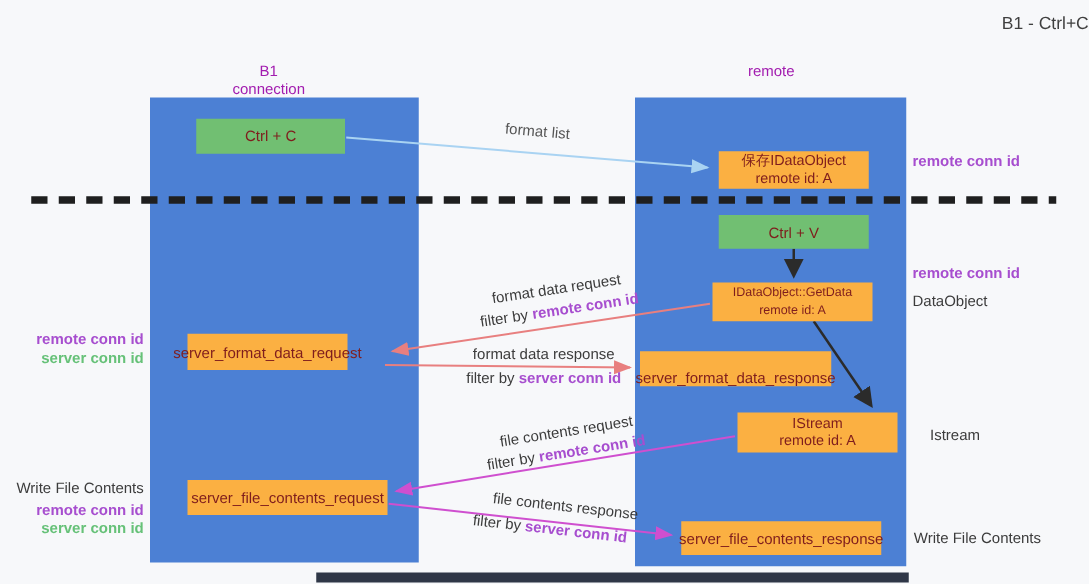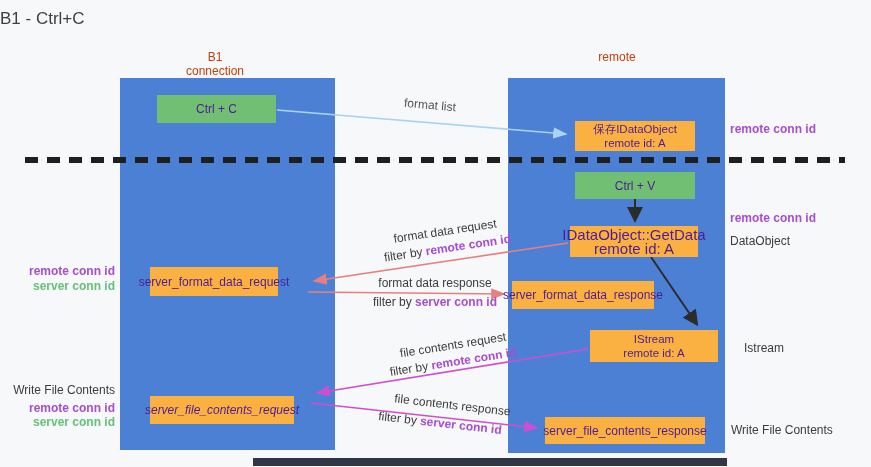--- a/index.html
+++ b/index.html
@@ -7,52 +7,52 @@
   body {
     font-family: "Liberation Sans", "DejaVu Sans", sans-serif;
     background: #f7f8fa;
     position: relative;
     color: #3c3c3c;
   }
   .canvas { position: absolute; inset: 0; width: 871px; height: 467px; }
 
   .title {
     position: absolute; left: 0; top: 8; top: 8px; width: 871px;
-    text-align: left; font-size: 17px; color: #3f3f3f; line-height: 21px; z-index: 3;
+    text-align: right; font-size: 14px; color: #3f3f3f; line-height: 21px; z-index: 3;
   }
 
   .col-header {
     position: absolute; width: 120px; text-align: center;
-    font-size: 12px; color: #c2410c; line-height: 14px; z-index: 3;
+    font-size: 12px; color: #a21caf; line-height: 14px; z-index: 3;
   }
   .col-header.left  { left: 155px; top: 50px; }
   .col-header.right { left: 557px; top: 50px; }
 
   .column { position: absolute; background: #4c80d4; z-index: 1; }
   .column.left  { left: 120px; top: 78px; width: 215px; height: 372px; }
   .column.right { left: 508px; top: 78px; width: 217px; height: 375px; }
 
   svg.overlay { position: absolute; left: 0; top: 0; z-index: 2; pointer-events: none; }
 
   .box {
-    position: absolute; z-index: 3; color: #4c1d95; font-size: 12px;
+    position: absolute; z-index: 3; color: #7f1d1d; font-size: 12px;
     display: flex; flex-direction: column; align-items: center; justify-content: center;
     line-height: 14px; text-align: center;
   }
   .box.green  { background: #71bf72; }
   .box.orange { background: #fbb042; }
 
   .b-ctrl-c   { left: 157px; top:  95px; width: 119px; height: 28px; }
   .b-save     { left: 575px; top: 121px; width: 120px; height: 30px; font-size: 11.5px; }
   .b-ctrl-v   { left: 575px; top: 172px; width: 120px; height: 27px; }
-  .b-getdata  { left: 570px; top: 226px; width: 128px; height: 31px; font-size: 15px; }
+  .b-getdata  { left: 570px; top: 226px; width: 128px; height: 31px; font-size: 10px; }
   .b-freq     { left: 150px; top: 267px; width: 128px; height: 29px; }
-  .b-fresp    { left: 512px; top: 281px; width: 142px; height: 28px; }
+  .b-fresp    { left: 512px; top: 281px; width: 153px; height: 28px; justify-content: flex-end; }
   .b-istream  { left: 590px; top: 330px; width: 128px; height: 32px; font-size: 11.5px; }
-  .b-filereq  { left: 150px; top: 396px; width: 144px; height: 28px; font-style: italic; }
+  .b-filereq  { left: 150px; top: 384px; width: 160px; height: 28px; }
   .b-fileresp { left: 545px; top: 417px; width: 160px; height: 27px; }
 
   .lbl { position: absolute; z-index: 3; font-size: 12px; color: #3c3c3c; white-space: nowrap; }
   .lbl.center { text-align: center; }
   .purple { color: #a74ecf; font-weight: bold; }
   .greenid { color: #66c178; font-weight: bold; }
 
   .fl-format-list { left: 355px; top:  98px; width: 150px; transform: rotate(5deg); color: #555; }
   .fl-fdr   { left: 365px; top: 224px; width: 160px; transform: rotate(-8.5deg); }
   .fl-fbr1  { left: 360px; top: 241px; width: 175px; transform: rotate(-8.5deg); }

